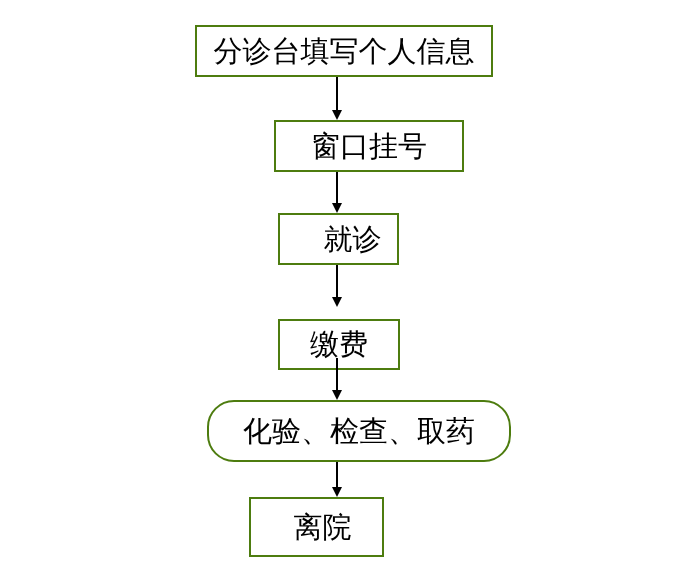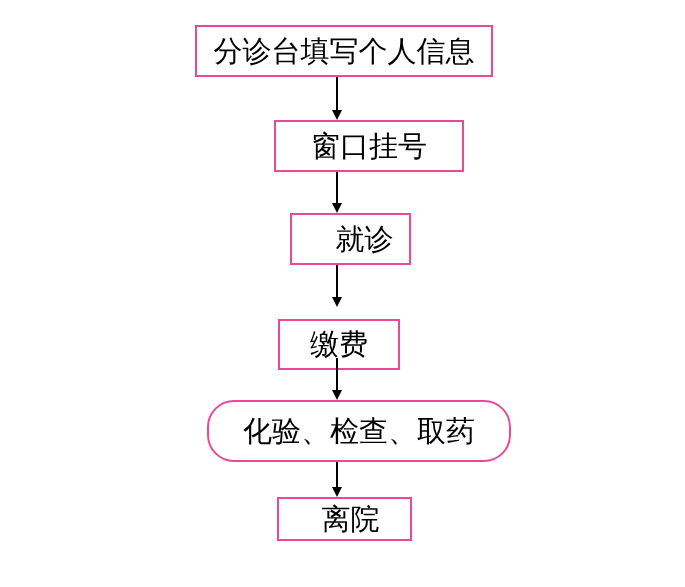--- a/index.html
+++ b/index.html
@@ -11,36 +11,36 @@
     position: relative;
     width: 685px;
     height: 587px;
     background: #ffffff;
     font-family: "Liberation Serif", "DejaVu Serif", serif;
     overflow: hidden;
   }
   .node {
     position: absolute;
     box-sizing: border-box;
-    border: 2px solid #ec4899;
+    border: 2px solid #4d7c0f;
     background: #ffffff;
     display: flex;
     align-items: center;
     justify-content: center;
     font-size: 29px;
     color: #000000;
     line-height: 1;
     white-space: nowrap;
   }
   #n1 { left: 195px; top: 25px;  width: 298px; height: 52px; }
   #n2 { left: 243px; top: 120px; width: 190px; height: 52px; margin-left: 31px; }
-  #n3 { left: 290px; top: 213px; width: 121px; height: 52px; padding-left: 28px; }
+  #n3 { left: 278px; top: 213px; width: 121px; height: 52px; padding-left: 28px; }
   #n4 { left: 278px; top: 319px; width: 122px; height: 51px; }
   #n5 { left: 207px; top: 400px; width: 304px; height: 62px; border-radius: 27px; }
-  #n6 { left: 277px; top: 497px; width: 135px; height: 44px; padding-left: 12px; }
+  #n6 { left: 249px; top: 497px; width: 135px; height: 60px; padding-left: 12px; }
 
   .arrow {
     position: absolute;
     left: 331px;
     width: 12px;
   }
   #a1 { top: 77px;  height: 43px; }
   #a2 { top: 172px; height: 41px; }
   #a3 { top: 265px; height: 42px; }
   #a4 { top: 358px; height: 42px; }

